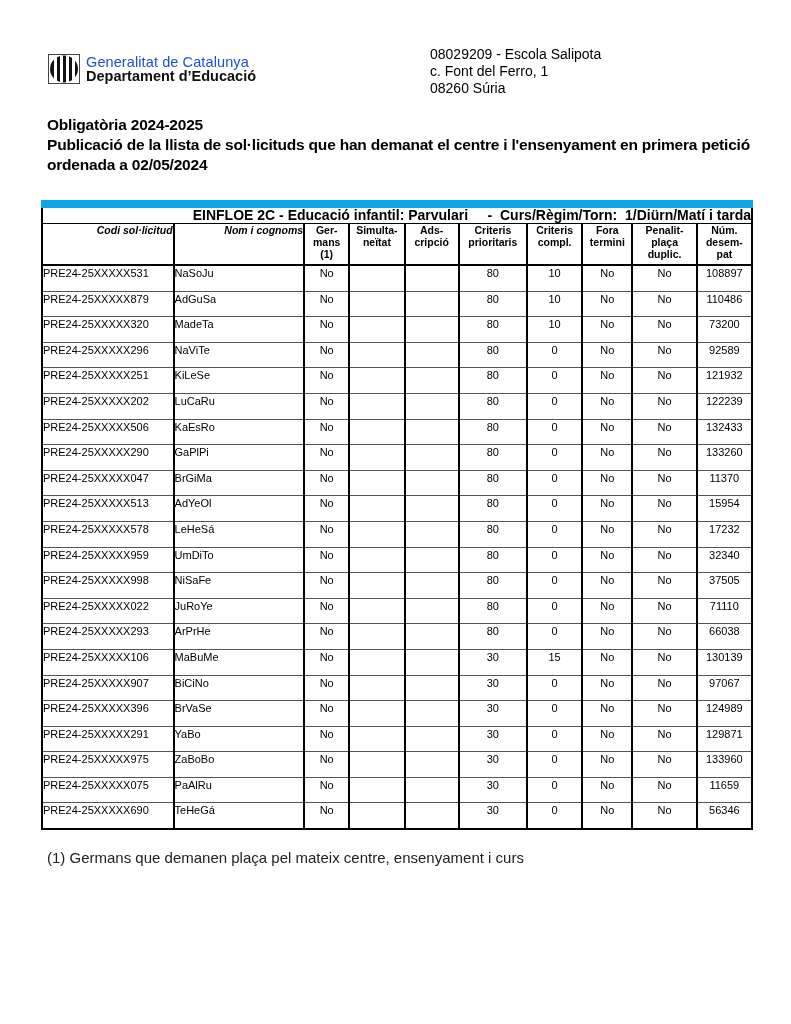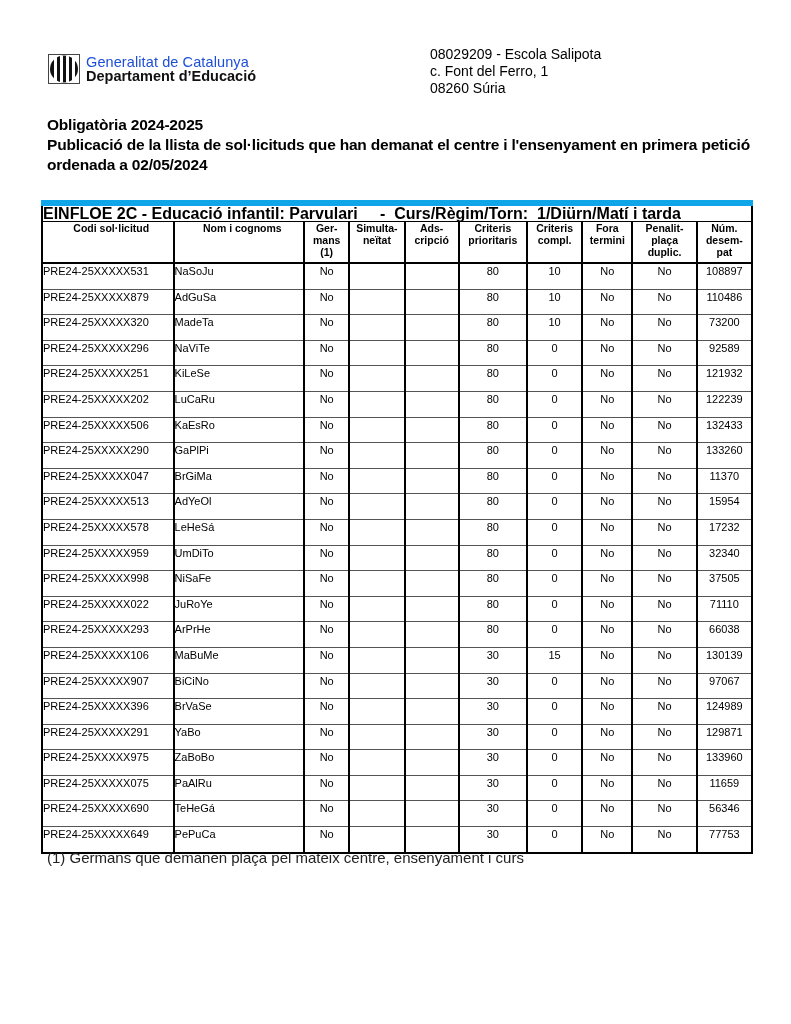--- a/index.html
+++ b/index.html
@@ -16,28 +16,28 @@
   .titles { position: absolute; left: 47px; top: 115px; font-weight: bold; font-size: 15.5px; line-height: 20px; width: 720px; letter-spacing: -0.2px; }
   table.main {
     position: absolute; left: 41px; top: 200px; width: 712px;
     border-collapse: collapse; font-size: 11px;
   }
   table.main td, table.main th {
     border-left: 2px solid #000; border-right: 2px solid #000;
     padding: 0; vertical-align: top;
   }
   .group-row th {
-    border-top: 6px solid #0ea5e9; border-bottom: 1.5px solid #000;
-    font-size: 16px; font-weight: bold; text-align: left; height: 15px; line-height: 15px;
+    border-top: 8px solid #0ea5e9; border-bottom: 1.5px solid #000;
+    font-size: 14px; font-weight: bold; text-align: right; height: 15px; line-height: 15px;
   }
   .head-row th {
     font-size: 10.5px; font-weight: bold; text-align: center; line-height: 12px;
     height: 40px; border-bottom: 2px solid #000; padding-top: 2px;
   }
-  .head-row th.left { text-align: center; padding-left: 7px; }
+  .head-row th.left { text-align: right; padding-left: 7px; font-style: italic; }
   tbody tr td { height: 24.6px; border-bottom: 1px solid #555; font-size: 11px; line-height: 14px; padding-top: 1px; }
   tbody tr:last-child td { border-bottom: 2px solid #000; }
   td.left { text-align: left; padding-left: 7px; margin-left: 20px; }
   td.center { text-align: center; }
   .footnote { position: absolute; left: 47px; top: 849px; font-size: 15px; color: #222; }
 </style>
 </head>
 <body>
 
 <div class="logo">
@@ -365,28 +365,16 @@
         <td class="left">TeHeGá</td>
         <td class="center">No</td>
         <td class="center"></td>
         <td class="center"></td>
         <td class="center">30</td>
         <td class="center">0</td>
         <td class="center">No</td>
         <td class="center">No</td>
         <td class="center">56346</td>
       </tr>
-      <tr>
-        <td class="left">PRE24-25XXXXX649</td>
-        <td class="left">PePuCa</td>
-        <td class="center">No</td>
-        <td class="center"></td>
-        <td class="center"></td>
-        <td class="center">30</td>
-        <td class="center">0</td>
-        <td class="center">No</td>
-        <td class="center">No</td>
-        <td class="center">77753</td>
-      </tr>
     </tbody>
 </table>
 
 <div class="footnote">(1)  Germans que demanen plaça pel mateix centre, ensenyament i curs</div>
 
 </body></html>

